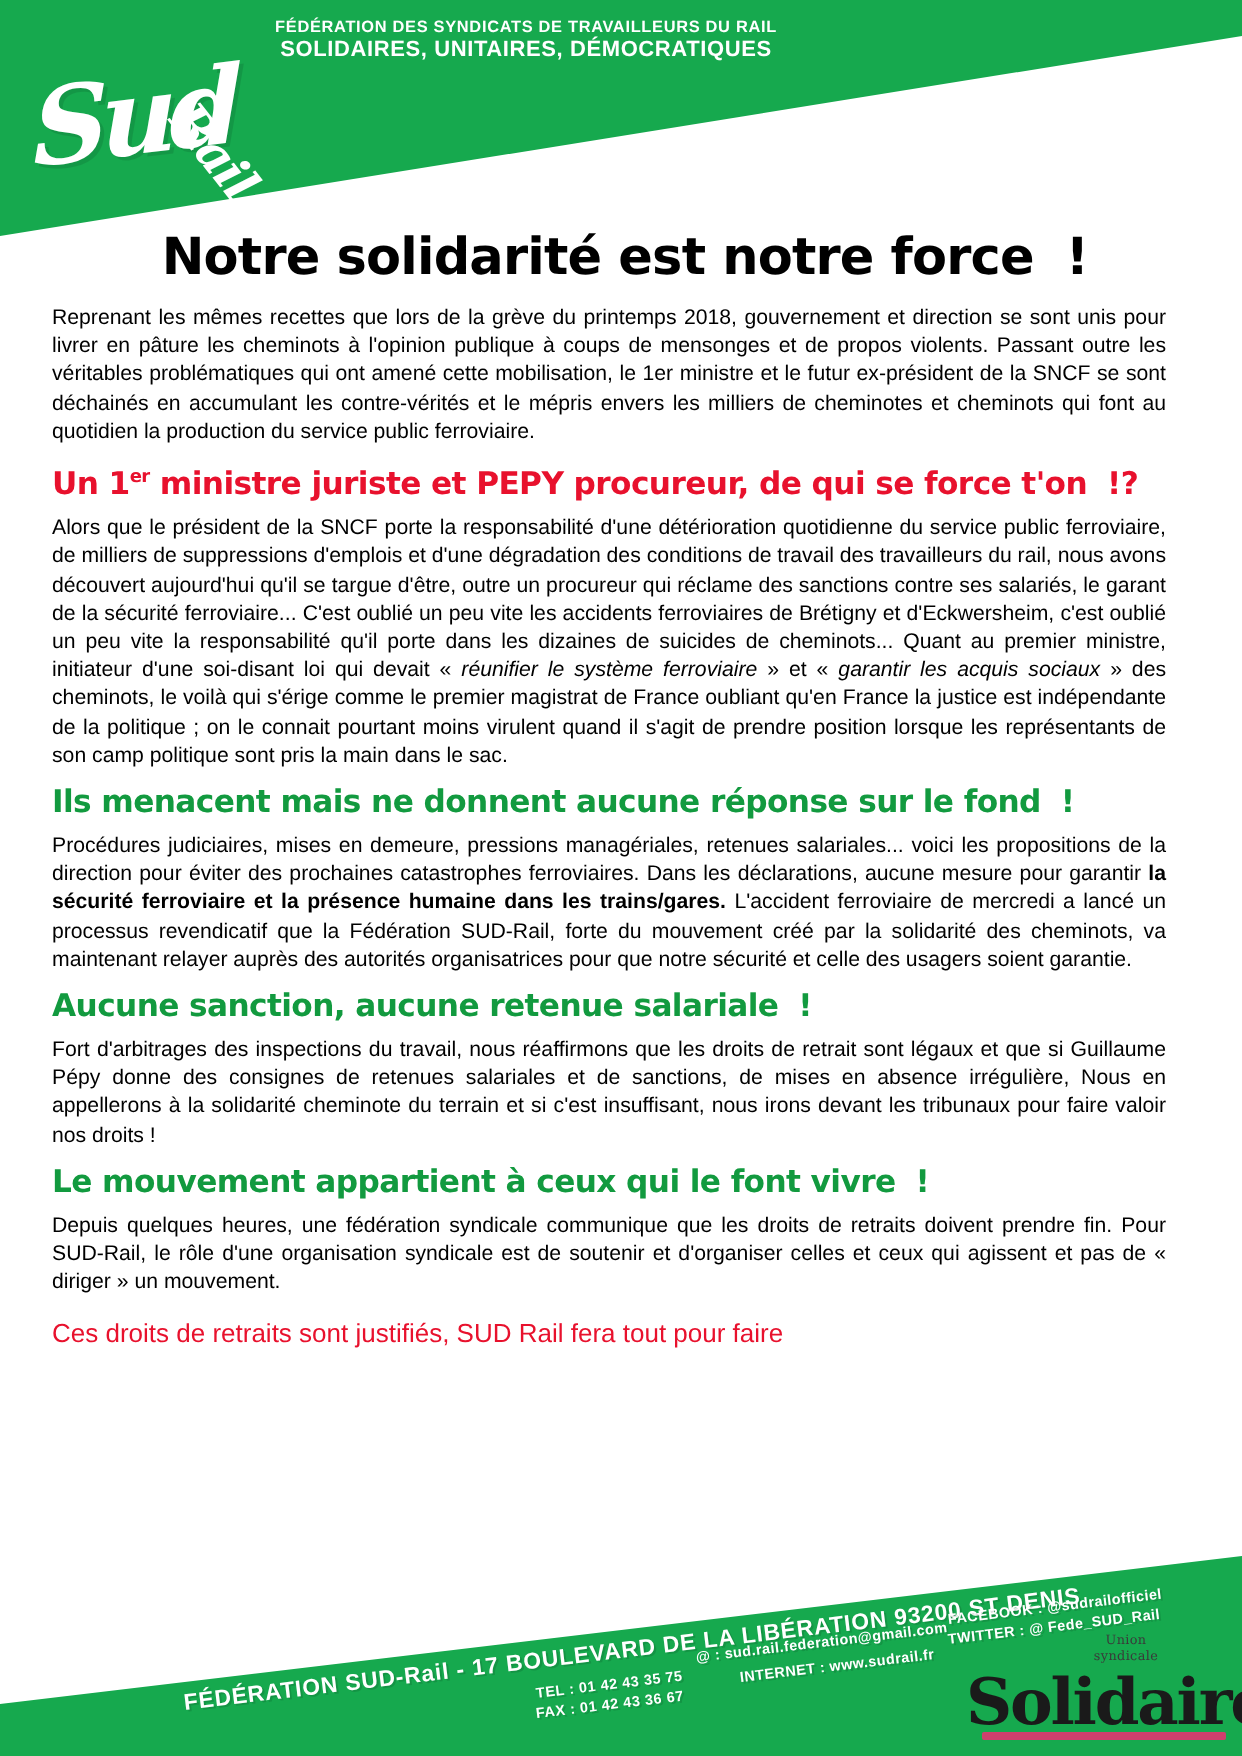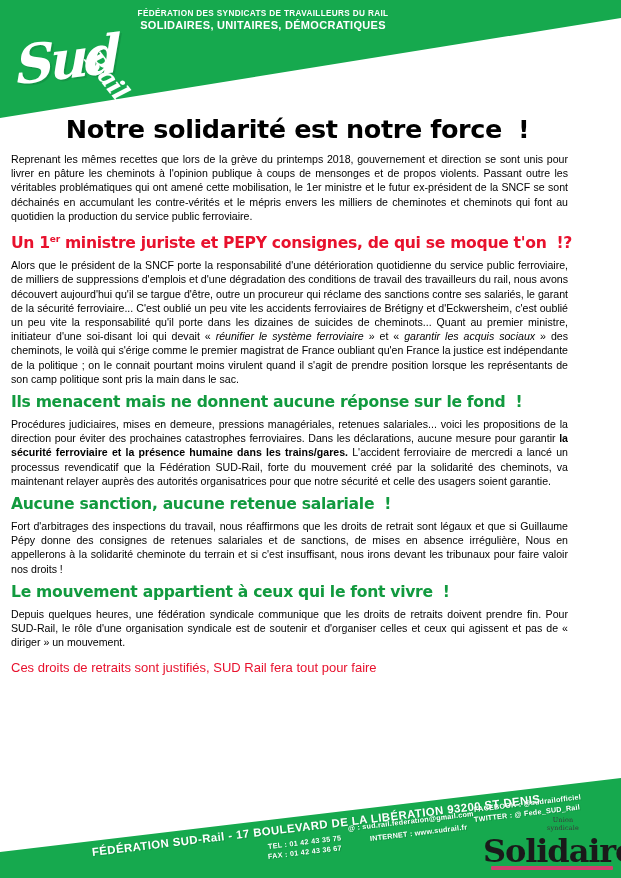--- a/index.html
+++ b/index.html
@@ -126,21 +126,21 @@
     font-weight: bold;
     font-style: italic;
     color: #000;
     letter-spacing: .1px;
   }
 
   
   .content {
     position: absolute;
     top: 110px;
-    left: 11px;
+    left: 26px;
     width: 573px;
     z-index: 3;
   }
 
   .doc-title {
     text-align: center;
     font-family: "DejaVu Sans", sans-serif;
     font-weight: bold;
     font-size: 25.5px;
     color: #000;
@@ -327,21 +327,21 @@
 
 
   <div class="content">
 
     <h1 class="doc-title">
       <span>Notre solidarité est notre force</span><span class="bang">!</span>
     </h1>
 
     <p class="body">Reprenant les mêmes recettes que lors de la grève du printemps 2018, gouvernement et direction se sont unis pour livrer en pâture les cheminots à l'opinion publique à coups de mensonges et de propos violents. Passant outre les véritables problématiques qui ont amené cette mobilisation, le 1er ministre et le futur ex-président de la SNCF se sont déchainés en accumulant les contre-vérités et le mépris envers les milliers de cheminotes et cheminots qui font au quotidien la production du service public ferroviaire.</p>
 
-    <h2 class="sec red"><span>Un 1</span><sup>er</sup><span> ministre juriste et PEPY consignes, de qui se moque t'on</span><span class="bang">!?</span></h2>
+    <h2 class="sec red"><span>Un 1</span><sup>er</sup><span> ministre juriste et PEPY procureur, de qui se force t'on</span><span class="bang">!?</span></h2>
 
     <p class="body"><span>Alors que le président de la SNCF porte la responsabilité d'une détérioration quotidienne du service public ferroviaire, de milliers de suppressions d'emplois et d'une dégradation des conditions de travail des travailleurs du rail, nous avons découvert aujourd'hui qu'il se targue d'être, outre un procureur qui réclame des sanctions contre ses salariés, le garant de la sécurité ferroviaire... C'est oublié un peu vite les accidents ferroviaires de Brétigny et d'Eckwersheim, c'est oublié un peu vite la responsabilité qu'il porte dans les dizaines de suicides de cheminots... Quant au premier ministre, initiateur d'une soi-disant loi qui devait « </span><i>réunifier le système ferroviaire</i><span> » et « </span><i>garantir les acquis sociaux</i><span> » des cheminots, le voilà qui s'érige comme le premier magistrat de France oubliant qu'en France la justice est indépendante de la politique ; on le connait pourtant moins virulent quand il s'agit de prendre position lorsque les représentants de son camp politique sont pris la main dans le sac.</span></p>
 
     <h2 class="sec green"><span>Ils menacent mais ne donnent aucune réponse sur le fond</span><span class="bang">!</span></h2>
 
     <p class="body"><span>Procédures judiciaires, mises en demeure, pressions managériales, retenues salariales... voici les propositions de la direction pour éviter des prochaines catastrophes ferroviaires.  Dans les déclarations, aucune mesure pour garantir </span><b>la sécurité ferroviaire et la présence humaine dans les trains/gares.</b><span> L'accident ferroviaire de mercredi a lancé un processus revendicatif que la Fédération SUD-Rail, forte du mouvement créé par la solidarité des cheminots, va maintenant relayer auprès des autorités organisatrices pour que notre sécurité et celle des usagers soient garantie.</span></p>
 
     <h2 class="sec green"><span>Aucune sanction, aucune retenue salariale</span><span class="bang">!</span></h2>
 
     <p class="body">Fort d'arbitrages des inspections du travail, nous réaffirmons que les droits de retrait sont légaux et que si Guillaume Pépy donne des consignes de retenues salariales et de sanctions, de mises en absence irrégulière, Nous en appellerons à la solidarité cheminote du terrain et si c'est insuffisant, nous irons devant les tribunaux pour faire valoir nos droits !</p>

